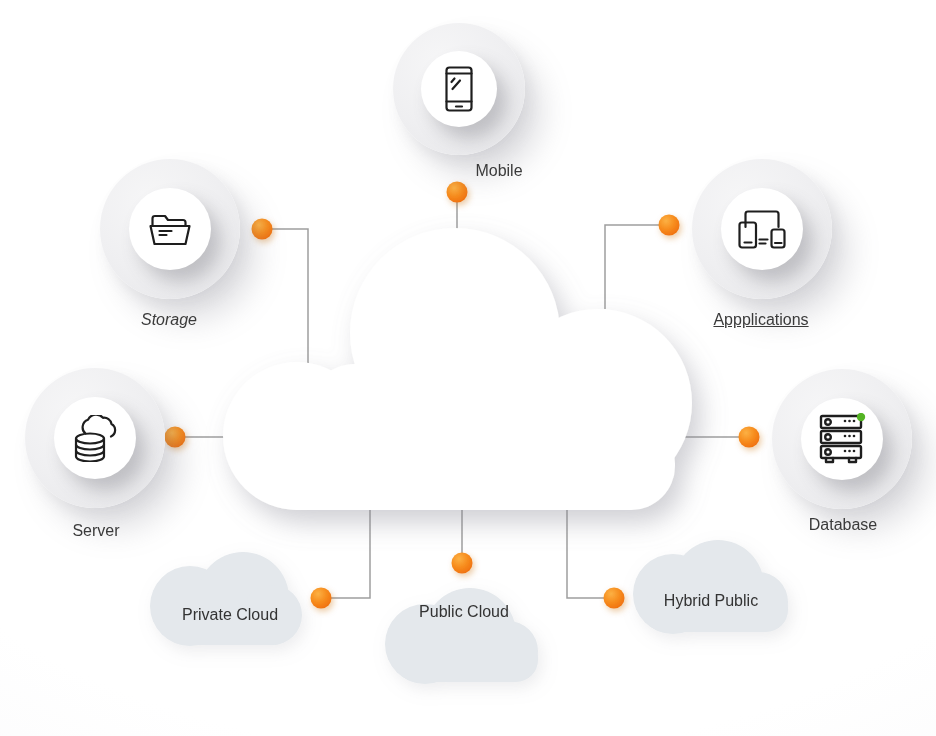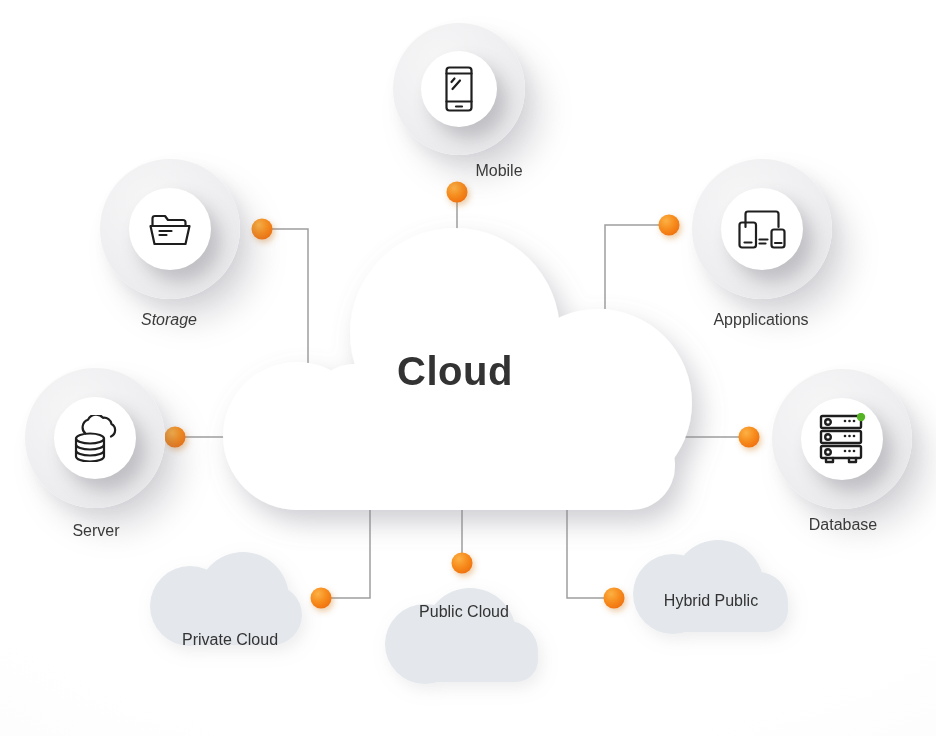--- a/index.html
+++ b/index.html
@@ -111,21 +111,20 @@
       <circle cx="669" cy="225" r="10.5"></circle>
       <circle cx="175" cy="437" r="10.5"></circle>
       <circle cx="749" cy="437" r="10.5"></circle>
       <circle cx="321" cy="598" r="10.5"></circle>
       <circle cx="462" cy="563" r="10.5"></circle>
       <circle cx="614" cy="598" r="10.5"></circle>
     </g>
   </svg>
 
   <div class="main-title">
-    <div>Cloud</div>
   </div>
 
   <div class="node" style="left:393px;top:23px;width:132px;height:132px;">
     <div class="node-inner" style="width:76px;height:76px;">
       <svg class="node-icon" width="28" height="46" viewBox="0 0 28 46" fill="none" stroke="#1e1e1e" stroke-width="2.2" stroke-linecap="round" stroke-linejoin="round">
         <rect x="1.5" y="1.5" width="25" height="43" rx="3"></rect>
         <line x1="1.5" y1="7.5" x2="26.5" y2="7.5"></line>
         <line x1="1.5" y1="35.5" x2="26.5" y2="35.5"></line>
         <line x1="11" y1="40.5" x2="17" y2="40.5"></line>
         <line x1="6.5" y1="16" x2="9.5" y2="12.5"></line>
@@ -153,21 +152,21 @@
         <path d="M8.5 19 V6 Q8.5 3.5 11 3.5 H39 Q41.5 3.5 41.5 6 V19"></path>
         <rect x="2.5" y="14.5" width="16.5" height="25" rx="2.5"></rect>
         <line x1="7.5" y1="34.5" x2="14.5" y2="34.5"></line>
         <rect x="34.5" y="21.5" width="13" height="18" rx="2.5"></rect>
         <line x1="38" y1="35" x2="44.5" y2="35"></line>
         <line x1="22.5" y1="31.5" x2="30.5" y2="31.5"></line>
         <line x1="22.5" y1="35.5" x2="28.5" y2="35.5"></line>
       </svg>
     </div>
   </div>
-  <div class="node-label" style="left:761px;top:311px;">Appplications</div>
+  <div class="node-label" style="left:761px;top:311px;text-decoration:underline;">Appplications</div>
 
   <div class="node" style="left:25px;top:368px;width:140px;height:140px;">
     <div class="node-inner" style="width:82px;height:82px;">
       <svg class="node-icon" width="44" height="47" viewBox="0 0 44 47" fill="none" stroke="#1e1e1e" stroke-width="2.2" stroke-linecap="round" stroke-linejoin="round">
         <path d="M12.5 18.5 A8 8 0 0 1 15 4.8 A9 9 0 0 1 30 2.8 A7.5 7.5 0 0 1 38.5 9 A7 7 0 0 1 38 21.5"></path>
         <ellipse cx="17" cy="23.5" rx="14" ry="5"></ellipse>
         <path d="M3 23.5 V41.5 A14 5 0 0 0 31 41.5 V23.5"></path>
         <path d="M3 29.5 A14 5 0 0 0 31 29.5"></path>
         <path d="M3 35.5 A14 5 0 0 0 31 35.5"></path>
       </svg>
@@ -200,17 +199,17 @@
             <circle cx="36" cy="38" r="1.3"></circle>
         </g>
         <path d="M8 45 V49 H15 V45"></path>
         <path d="M31 45 V49 H38 V45"></path>
         <circle cx="43" cy="4" r="4.2" fill="#54b424" stroke="none"></circle>
       </svg>
     </div>
   </div>
   <div class="node-label" style="left:843px;top:516px;">Database</div>
 
-  <div class="cloud-label" style="left:230px;top:640px;">Private Cloud</div>
+  <div class="cloud-label" style="left:230px;top:615px;">Private Cloud</div>
   <div class="cloud-label" style="left:464px;top:612px;">Public Cloud</div>
   <div class="cloud-label" style="left:711px;top:601px;">Hybrid Public</div>
 
 </div>
 
 </body></html>

